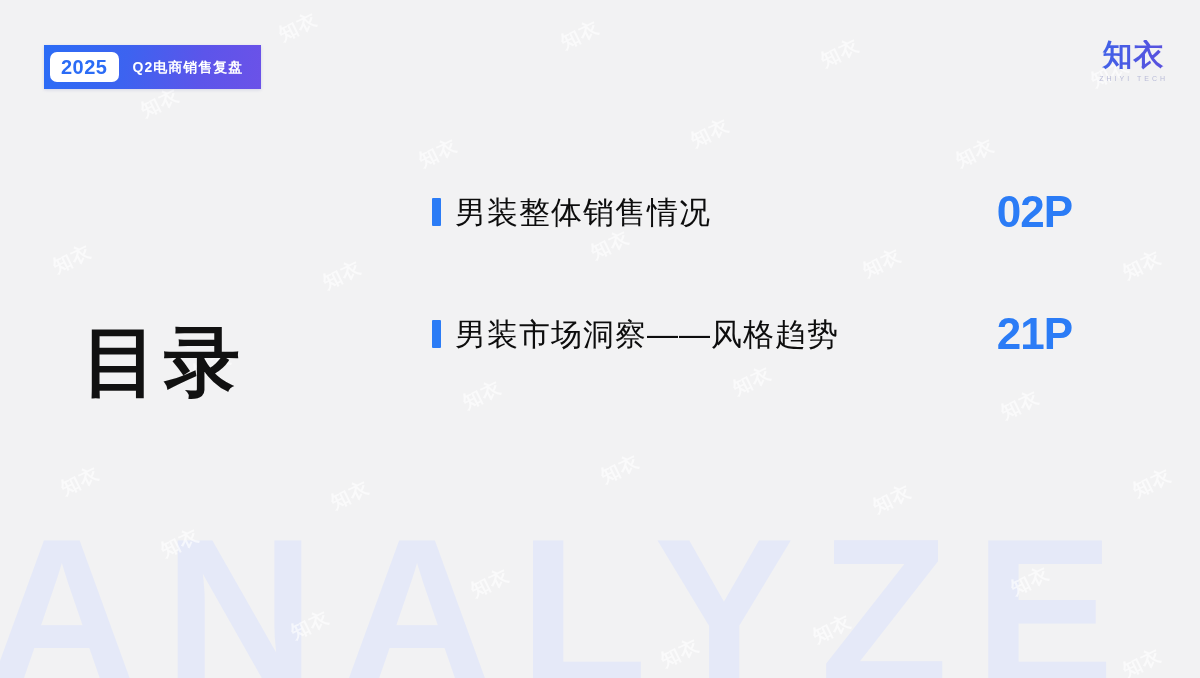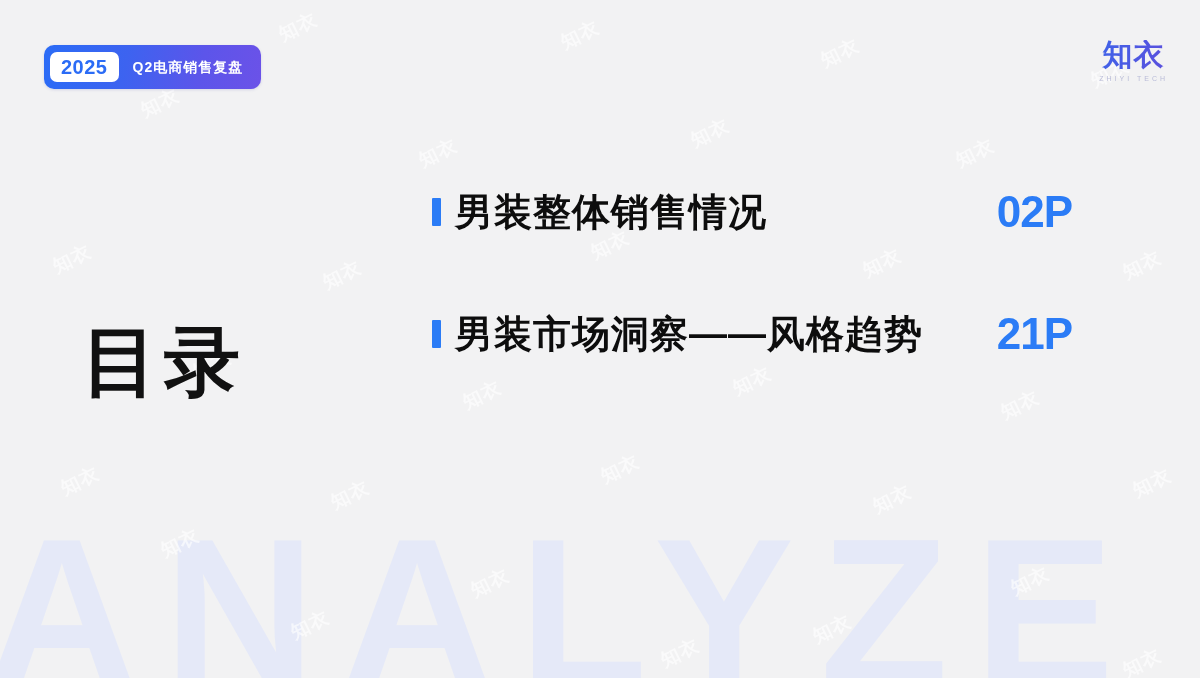--- a/index.html
+++ b/index.html
@@ -50,21 +50,21 @@
     letter-spacing:1px;
   }
 
   
   .badge {
     position:absolute;
     left:44px; top:45px;
     height:44px;
     display:flex;
     align-items:center;
-    border-radius:10px;
+    border-radius:0;
     background:linear-gradient(100deg, #2b6cf6 0%, #3d63f0 38%, #5c55ea 72%, #6b52e8 100%);
     padding:0 18px 0 6px;
     z-index:3;
     box-shadow:0 1px 3px rgba(60,70,160,0.16);
   }
   .badge-year {
     background:#ffffff;
     color:#2b6cf6;
     font-weight:bold;
     font-size:20px;
@@ -140,22 +140,22 @@
 
   .toc-marker {
     width:9px;
     height:28px;
     background:#2b7cf6;
     border-radius:1px;
     flex:0 0 auto;
     margin-right:14px;
   }
   .toc-label {
-    font-size:38px;
-    font-weight:bold;
+    font-size:31px;
+    font-weight:normal;
     color:#0d0d0d;
     letter-spacing:1px;
     white-space:nowrap;
     line-height:1;
   }
   .toc-page {
     margin-left:auto;
     font-size:44px;
     font-weight:bold;
     color:#2b7cf6;

